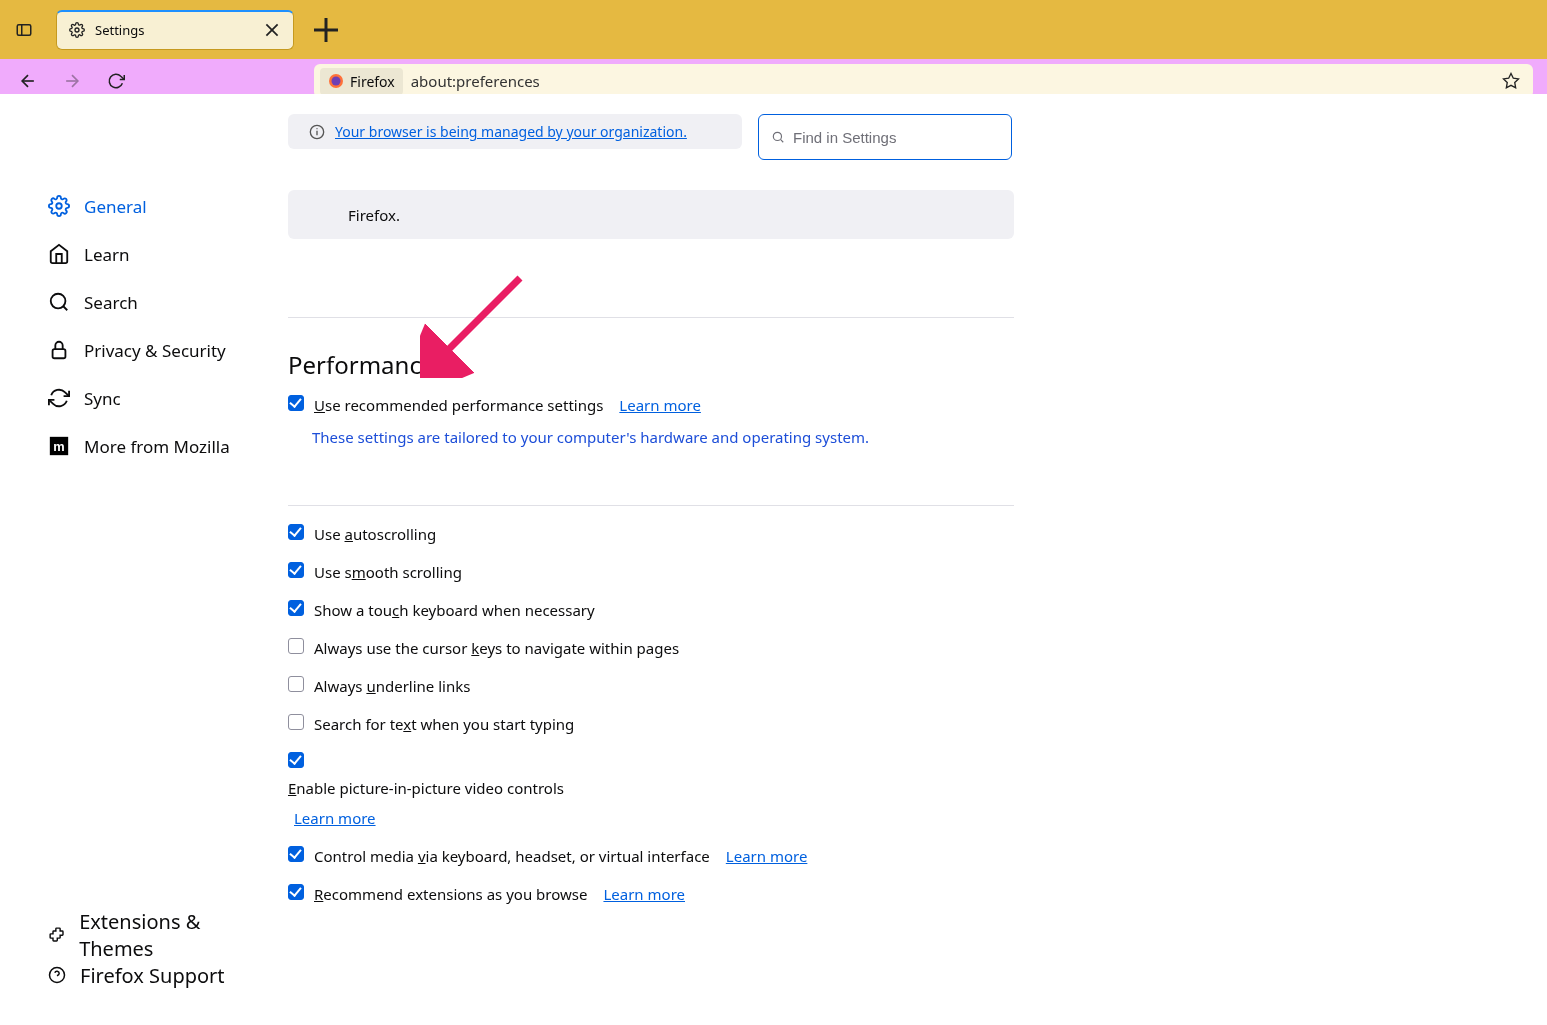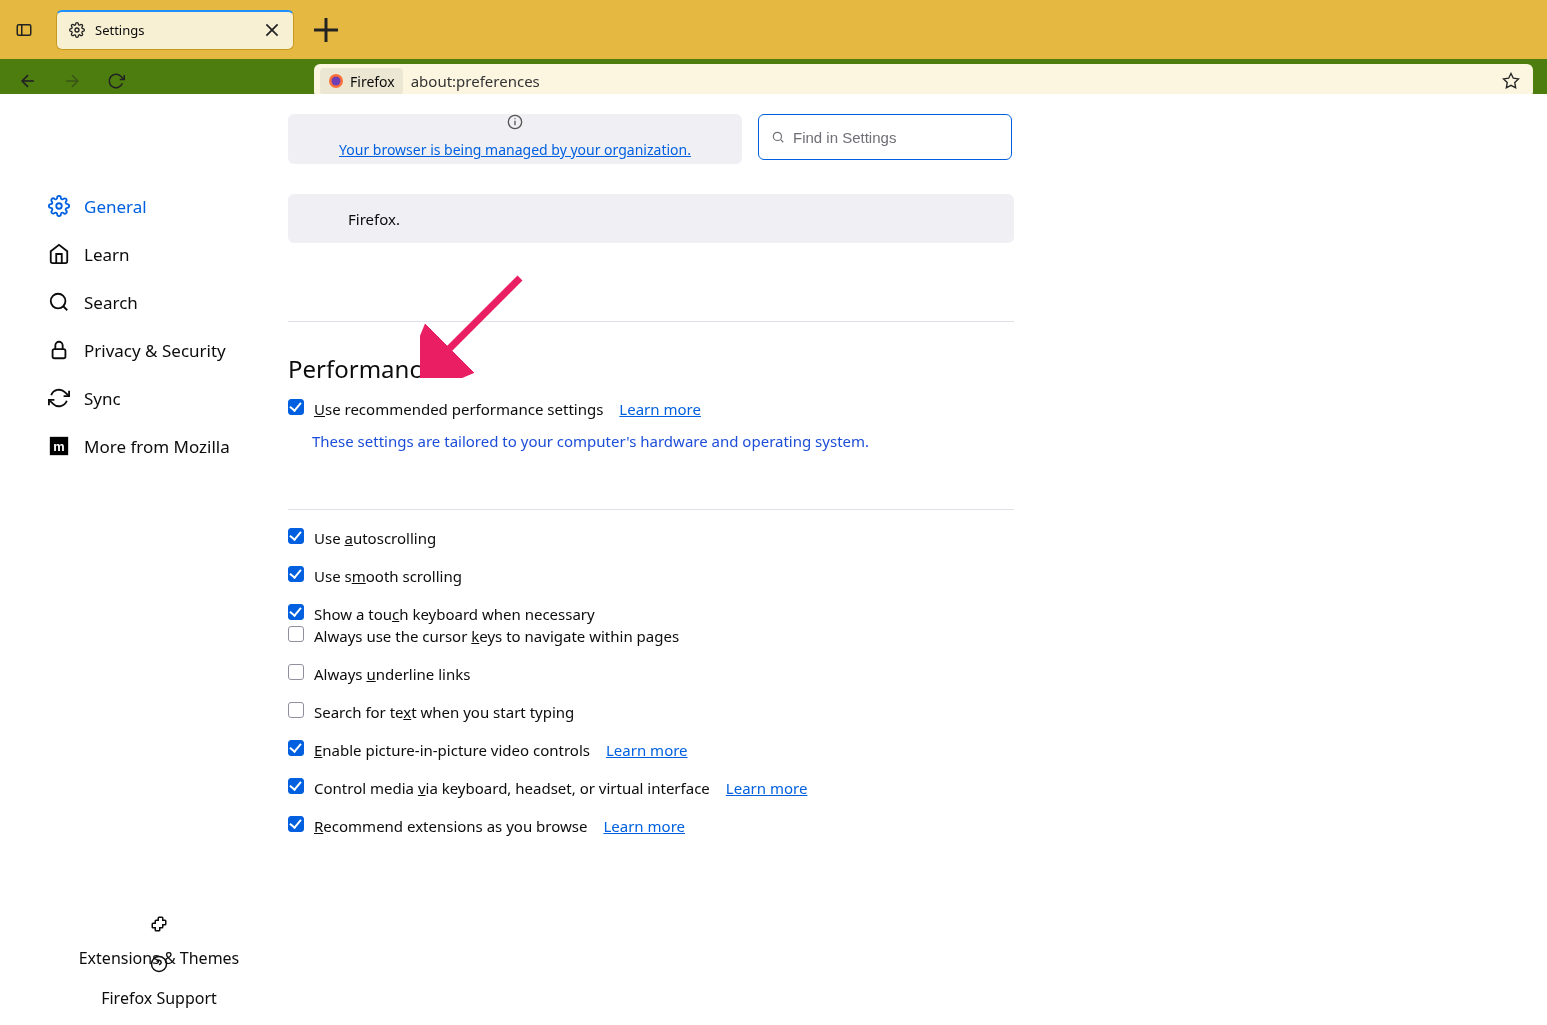--- a/index.html
+++ b/index.html
@@ -9,46 +9,46 @@
 .titlebar { height: 59px; background: #e5b941; display: flex; align-items: center; padding: 0 8px; gap: 16px; }
 .titlebar-btn { width: 32px; height: 32px; display: flex; align-items: center; justify-content: center; border-radius: 4px; }
 .sidebar-collapse-icon svg { width: 18px; height: 18px; }
 .tab { display: flex; align-items: center; gap: 10px; background: #f8f0d3; height: 40px; padding: 0 12px; border-radius: 6px; border: 1px solid #c69a1f; border-top: 2px solid #1e90ff; min-width: 238px; }
 .tab .gear { width: 16px; height: 16px; }
 .tab-title { flex: 1; font-size: 13px; }
 .tab-close { width: 18px; height: 18px; display:flex; align-items:center; justify-content:center; }
 .new-tab { width: 32px; height: 32px; display:flex; align-items:center; justify-content:center; font-size: 20px; }
 
 
-.navbar { height: 45px; background: #4d7c0f; display: flex; align-items: center; padding: 0 12px; gap: 12px; border-bottom: 1px solid #e0c670; }
+.navbar { height: 45px; background: #f0abfc; display: flex; align-items: center; padding: 0 12px; gap: 12px; border-bottom: 1px solid #e0c670; }
 .nav-btn { width: 32px; height: 32px; display:flex; align-items:center; justify-content:center; border-radius:4px; }
 .nav-btn.disabled { opacity: 0.4; }
 .urlbar { flex: 1; height: 34px; background: #fcf6e1; border-radius: 6px; display:flex; align-items:center; padding:0 6px; gap:8px; margin-left: 170px; margin-right: 2px; }
 .identity-box { display:flex; align-items:center; gap:6px; background:#ece7d3; border-radius:4px; padding:4px 8px; }
 .identity-box .ff-icon { width:16px; height:16px; }
 .identity-box .label { font-size:14px; }
 .url-text { font-size:15px; color:#333; }
 .star-btn { width:32px; height:32px; display:flex; align-items:center; justify-content:center; }
 
 
 .content-area { position:absolute; top:94px; left:0; right:0; bottom:0; background:#fff; display:flex; }
 
 
 .categories { width: 270px; padding-top: 88px; display:flex; flex-direction:column; }
 .cat { display:flex; align-items:center; gap:14px; height:48px; padding-left:48px; cursor:pointer; font-size:17px; color:#0c0c0d; }
 .cat.selected { color:#0060df; }
 .cat .ci { width:22px; height:22px; display:flex; align-items:center; justify-content:center; }
 .categories-spacer { flex:1; }
-.cat.bottom { height:40px; font-size:16px;flex-direction:column; }
+.cat.bottom { height:40px; font-size:20px; }
 .cat.bottom .ci { width:18px; height:18px; }
 
 
 .main { flex:1; padding: 20px 0 40px 18px; overflow:hidden; }
 .sticky-row { display:flex; gap:16px; }
-.policy-banner { width:454px; height:50px; background:#f0f0f4; border-radius:6px; display:flex; align-items:center; gap:10px; padding:0 12px;flex-direction:column; }
+.policy-banner { width:454px; height:35px; background:#f0f0f4; border-radius:6px; display:flex; align-items:center; gap:10px; padding:0 21px; }
 .policy-banner a { color:#0060df; font-size:14px; }
 .search-box { width:254px; height:46px; border:1px solid #0060df; border-radius:6px; display:flex; align-items:center; gap:8px; padding:0 12px; }
 .search-box input { border:none; outline:none; font-size:15px; flex:1; background:transparent; }
 .search-box input::placeholder { color:#6f6f77; }
 .info-card { margin-top:30px; width:726px; height:49px; background:#f0f0f4; border-radius:6px; display:flex; align-items:center; padding:0 60px; font-size:15px; }
 
 .section-divider { width:726px; border:none; border-top:1px solid #e0e0e6; margin-top:18px; }
 h2.section { font-size:24px; font-weight:400; margin-top:30px; }
 .check-row { display:flex; gap:10px; margin-top:14px; font-size:15px; }
 .check-row.sub { margin-top:10px; }
@@ -267,33 +267,33 @@
           <span>Use <span class="ul-letter">a</span>utoscrolling</span>
         </div>
         <div class="check-row sub" style="margin-top: 18px;">
           <input type="checkbox" class="chk" checked="" style="">
           <span>Use s<span class="ul-letter">m</span>ooth scrolling</span>
         </div>
         <div class="check-row sub" style="margin-top: 18px;">
           <input type="checkbox" class="chk" checked="" style="">
           <span>Show a tou<span class="ul-letter">c</span>h keyboard when necessary</span>
         </div>
-        <div class="check-row sub" style="margin-top: 2px;">
+        <div class="check-row sub" style="margin-top: 18px;">
           <input type="checkbox" class="chk" style="">
           <span>Always use the cursor <span class="ul-letter">k</span>eys to navigate within pages</span>
         </div>
         <div class="check-row sub" style="margin-top: 18px;">
           <input type="checkbox" class="chk" style="">
           <span>Always <span class="ul-letter">u</span>nderline links</span>
         </div>
         <div class="check-row sub" style="margin-top: 18px;">
           <input type="checkbox" class="chk" style="">
           <span>Search for te<span class="ul-letter">x</span>t when you start typing</span>
         </div>
-        <div class="check-row sub" style="margin-top: 18px;">
+        <div class="check-row sub" style="margin-top: 18px; flex-direction: column;">
           <input type="checkbox" class="chk" checked="" style="">
           <span><span class="ul-letter">E</span>nable picture-in-picture video controls</span>
           <a href="#" class="learn">Learn more</a>
         </div>
         <div class="check-row sub" style="margin-top: 18px;">
           <input type="checkbox" class="chk" checked="" style="">
           <span>Control media <span class="ul-letter">v</span>ia keyboard, headset, or virtual interface</span>
           <a href="#" class="learn">Learn more</a>
         </div>
         <div class="check-row sub" style="margin-top: 18px;">

